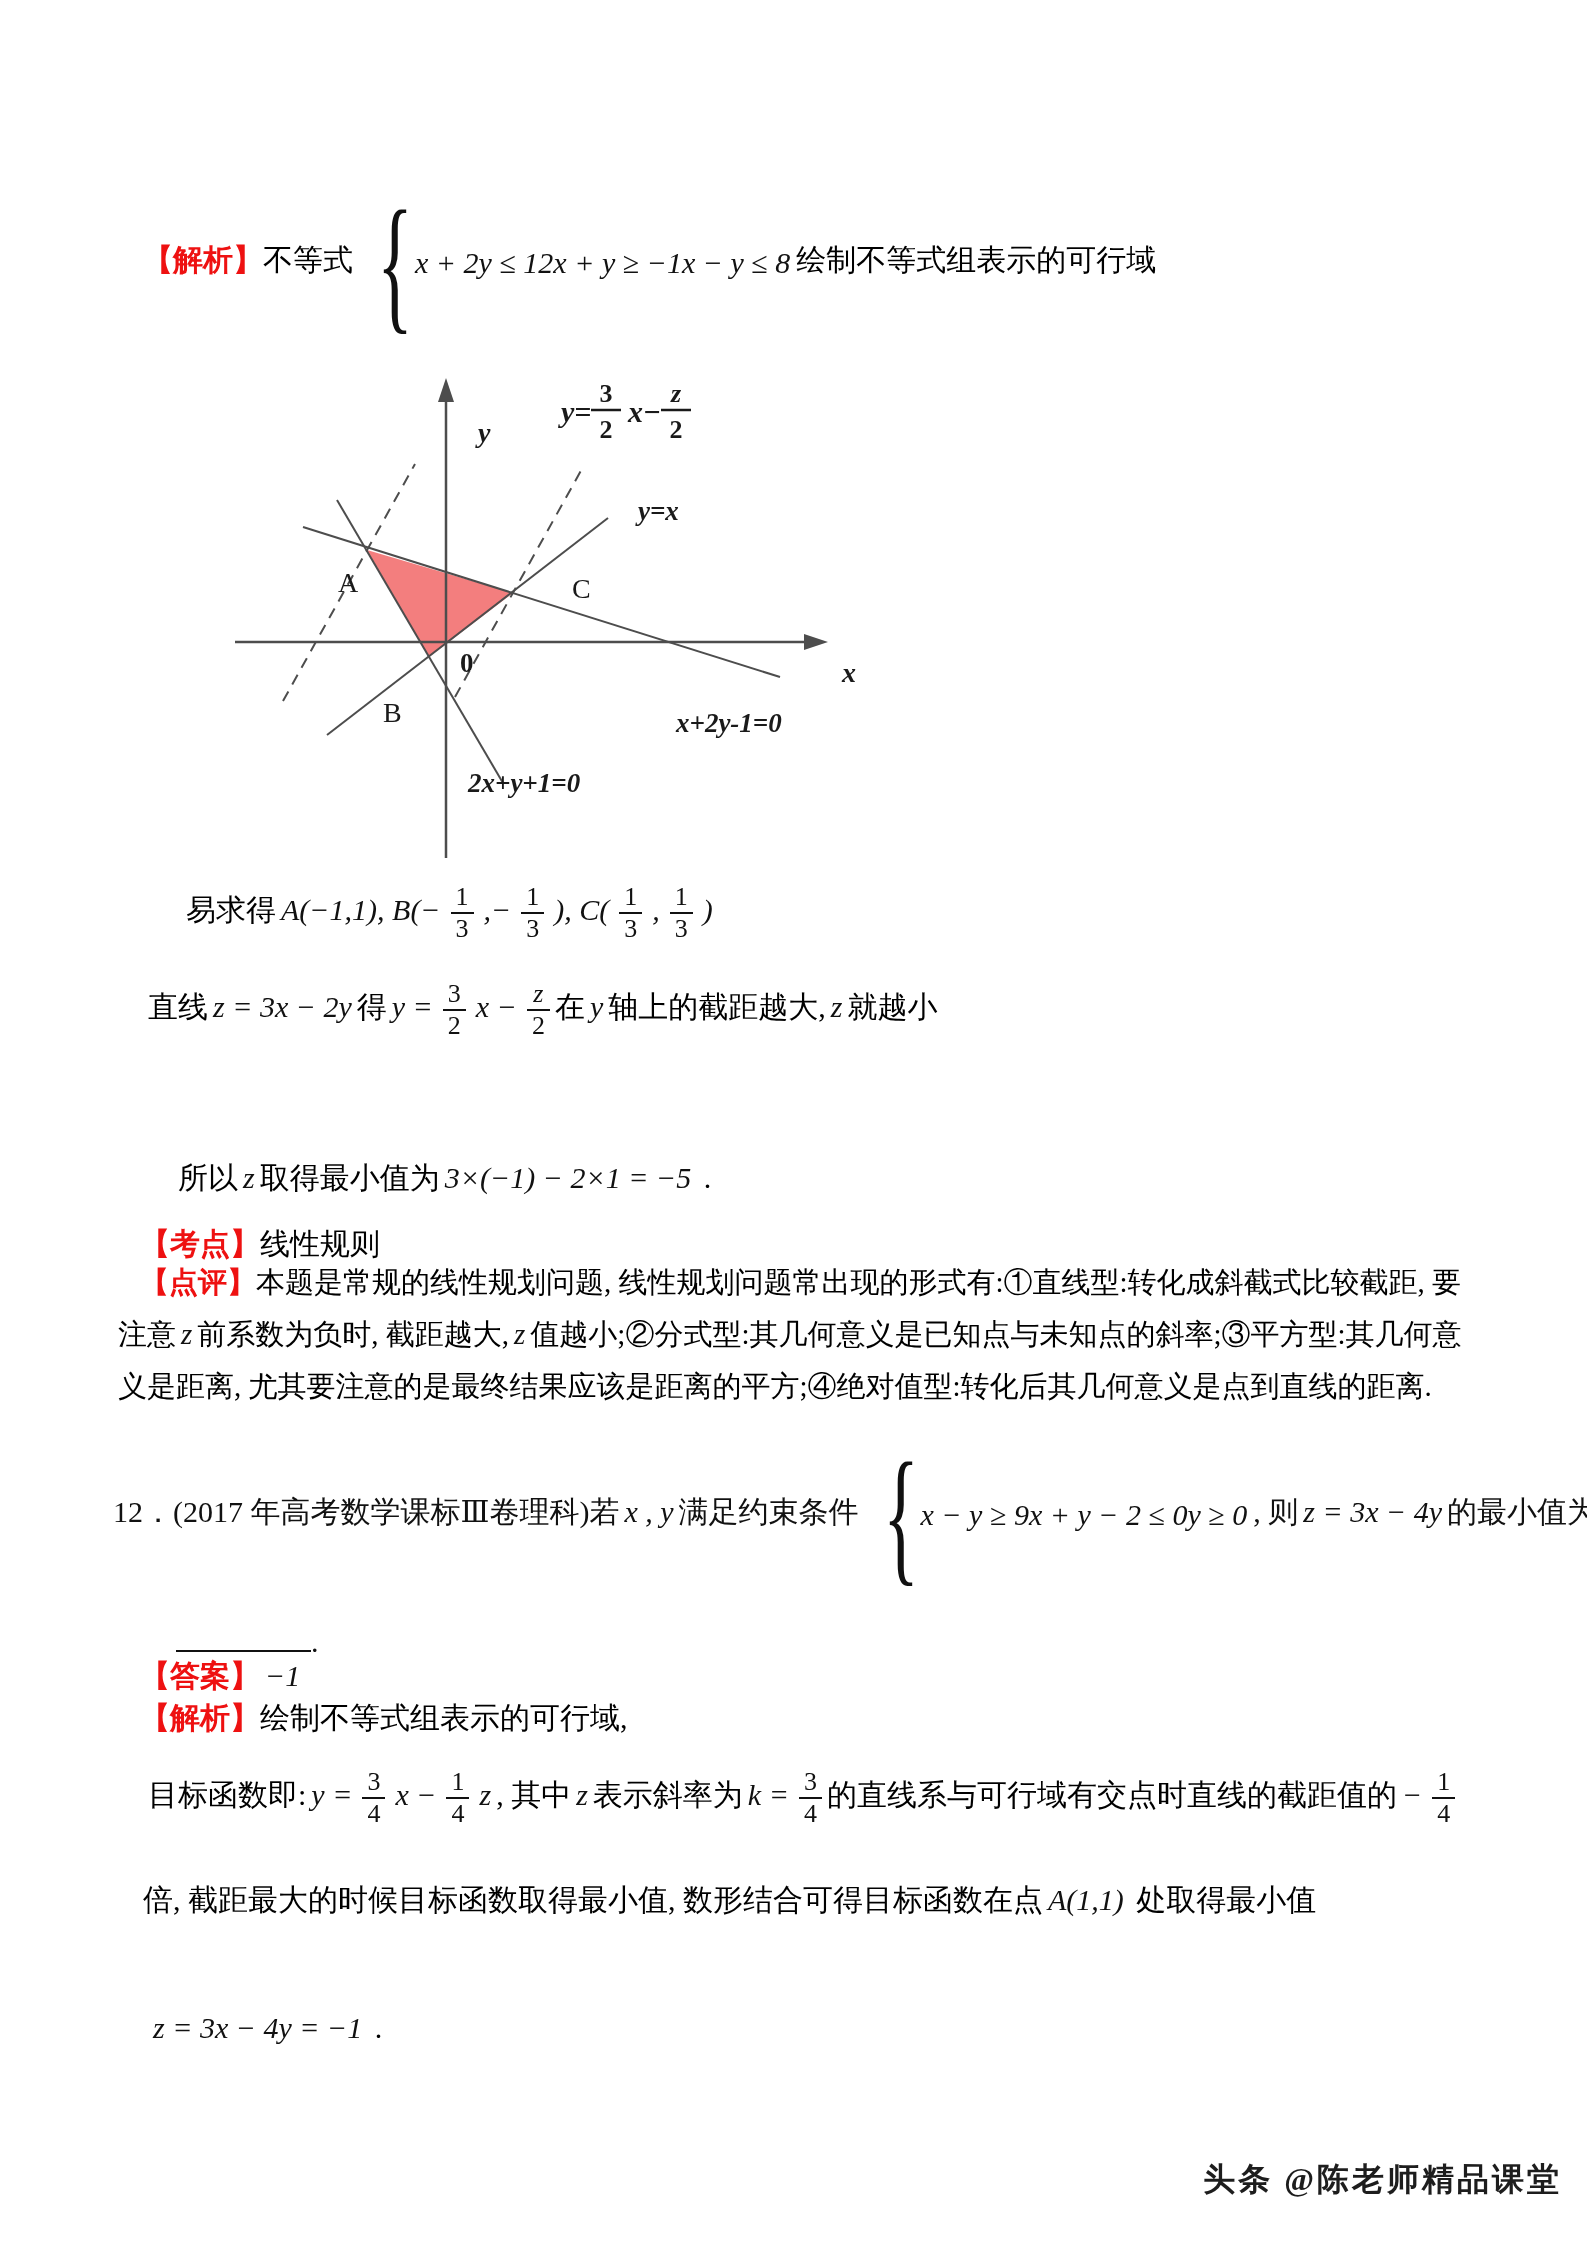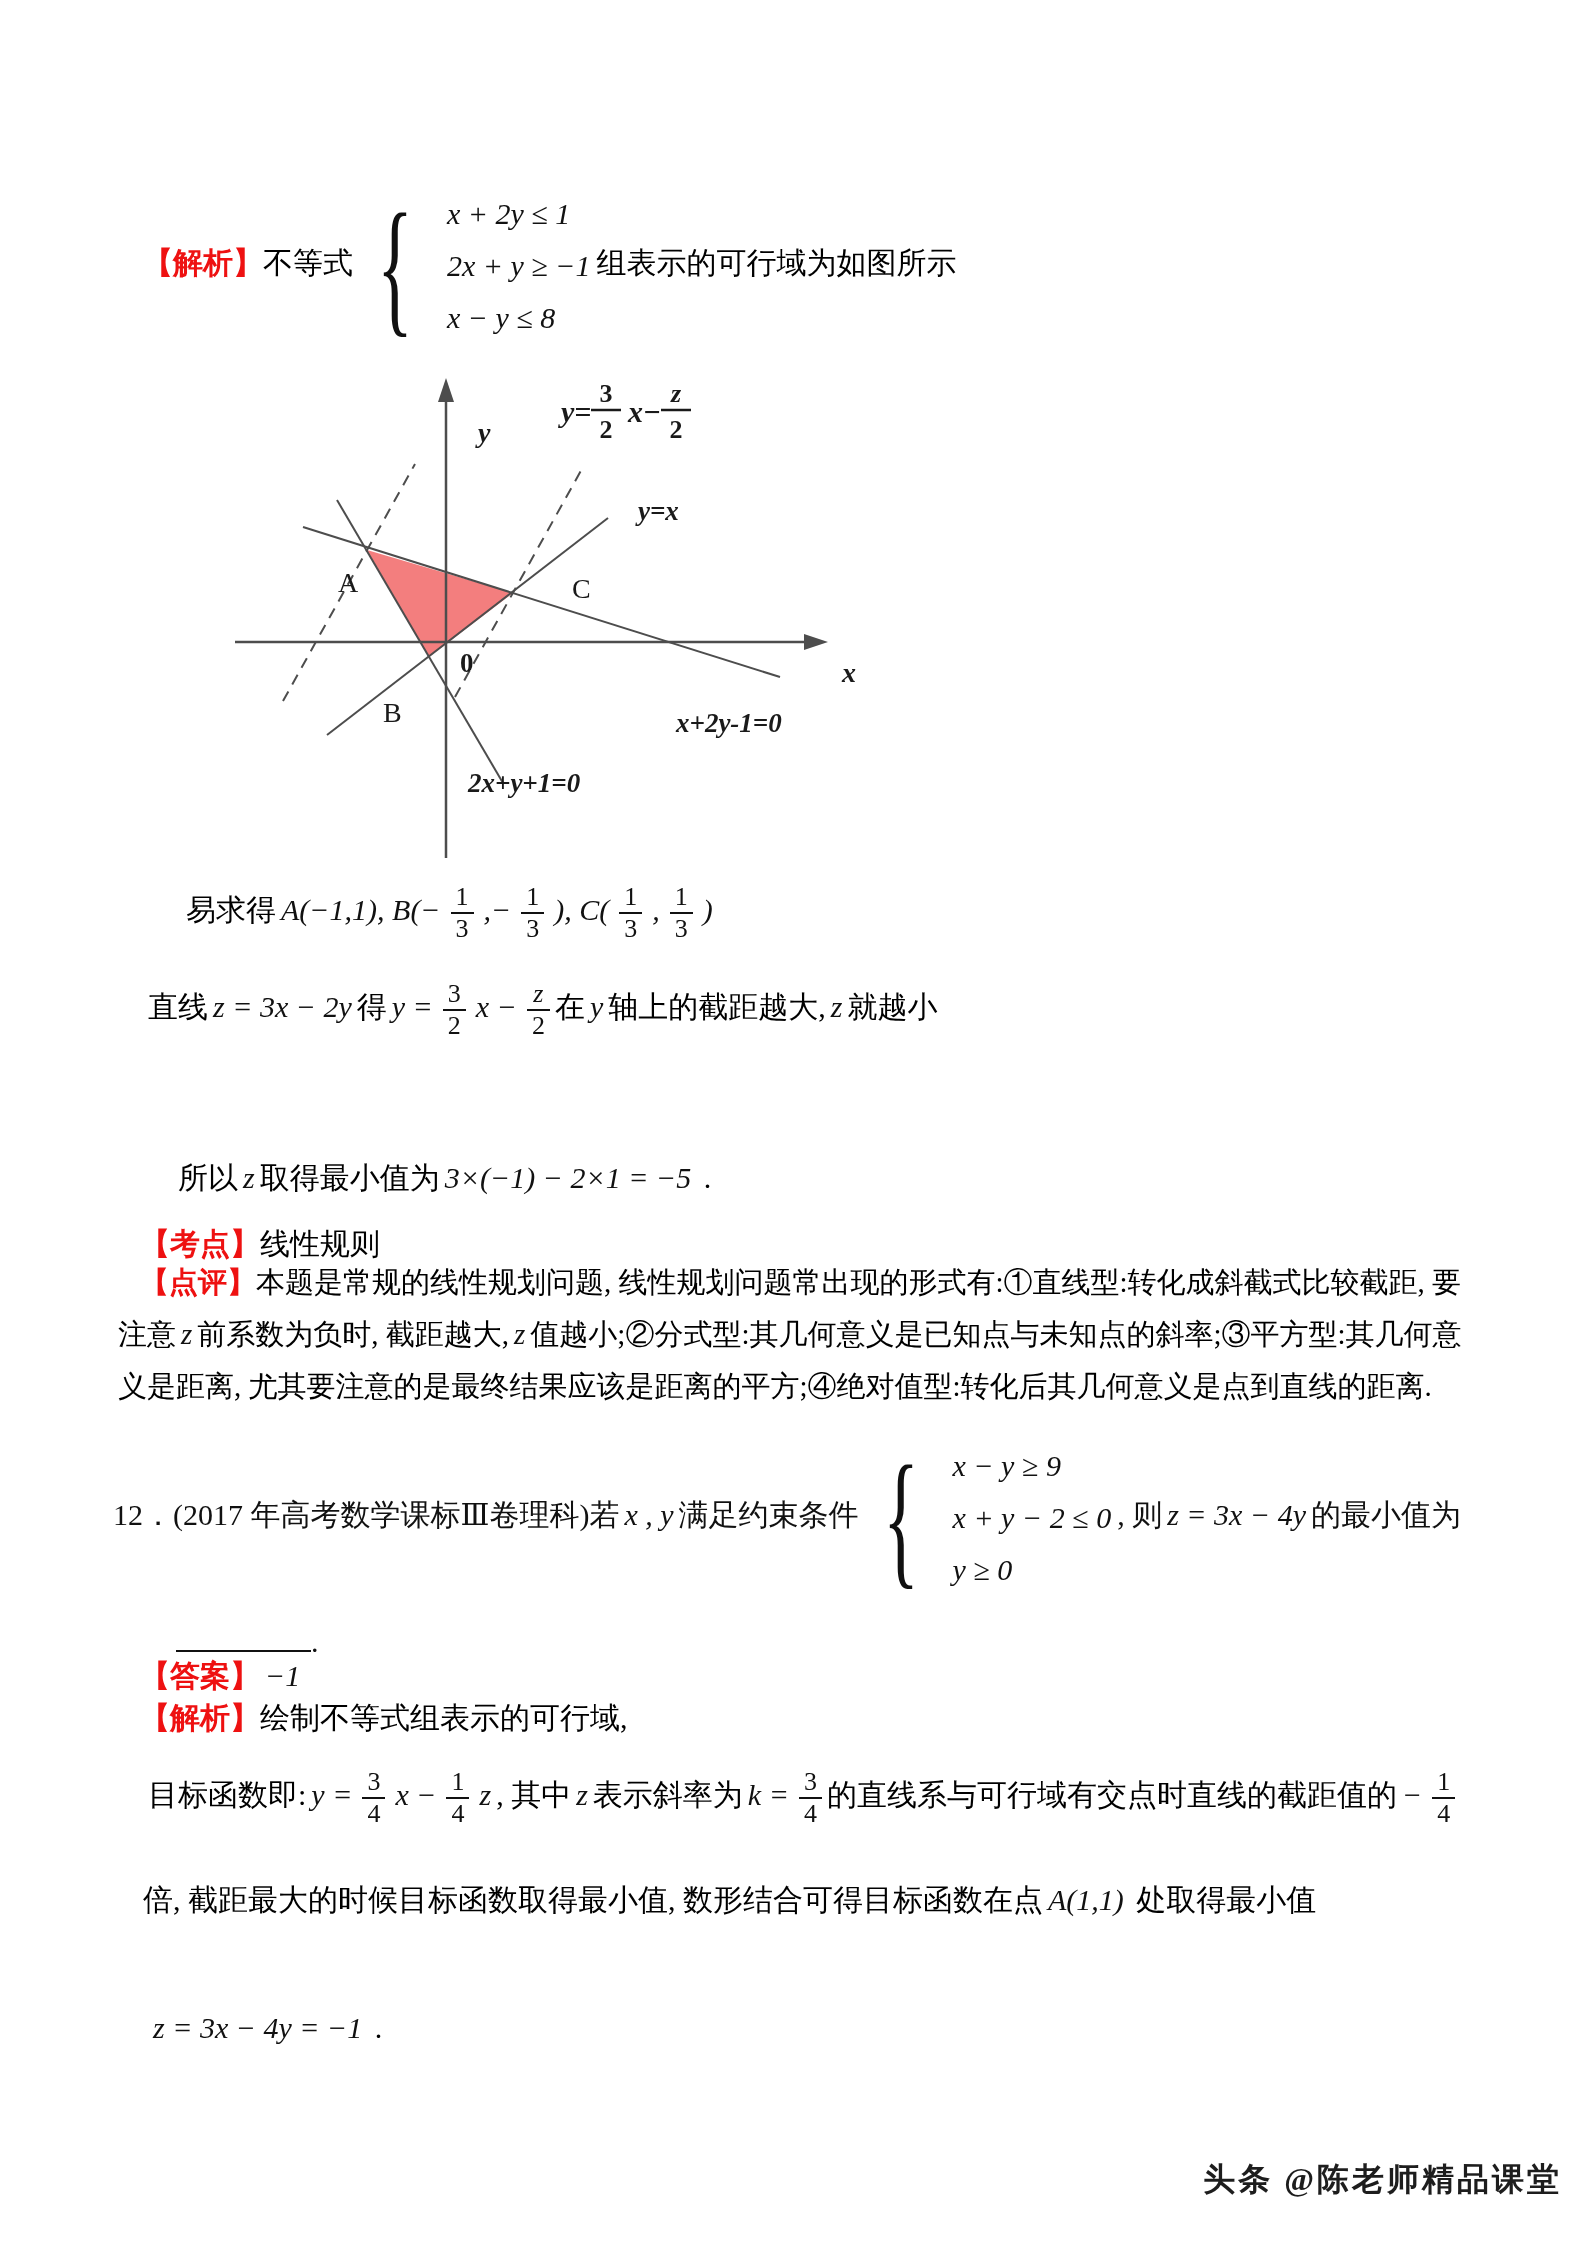--- a/index.html
+++ b/index.html
@@ -12,40 +12,40 @@
   .k{color:#111;}
   .m{color:#111;font-style:italic;margin:0 5px;}
   .it{font-style:italic;}
   .frac{display:inline-block;vertical-align:middle;text-align:center;font-size:26px;
         line-height:1.15;margin:0 5px;color:#111;}
   .frac .num{display:block;border-bottom:2px solid #111;padding:0 5px;}
   .frac .den{display:block;padding:0 5px;}
   .sys{display:inline-flex;align-items:center;vertical-align:middle;margin:0 6px;}
   .brace{font-size:150px;font-weight:300;line-height:1;transform:scaleX(.5);
          display:inline-block;margin-right:-16px;color:#111;}
-  .sys-col{display:inline-flex;flex-direction:column;text-align:left;margin-left:32px;}
+  .sys-col{display:inline-flex;flex-direction:row;text-align:left;}
   .sys-row{line-height:52px;font-style:italic;font-size:30px;color:#111;}
   .blank{display:inline-block;border-bottom:2px solid #111;height:28px;vertical-align:baseline;}
   .fig{position:absolute;}
   .watermark{position:absolute;top:2158px;right:25px;font-family:Liberation Serif, serif;
              font-weight:bold;font-size:32px;letter-spacing:3px;color:#1d1d1d;}
 </style>
 </head>
 <body>
 
 <div class="page">
 
   <div class="line" style="left:143px;top:188px;"><span class="rb">【解析】</span><span class="r">不等式</span><span class="sys">
         <span class="brace">{</span>
         <span class="sys-col">
           <span class="sys-row">x + 2y ≤ 1</span>
           <span class="sys-row">2x + y ≥ −1</span>
           <span class="sys-row">x − y ≤ 8</span>
         </span>
-      </span><span class="r">组表示的可行域为如图所示</span></div>
+      </span><span class="r">绘制不等式组表示的可行域</span></div>
 
   <svg class="fig" style="left:178px;top:368px;" width="700" height="497" viewBox="0 0 700 497">
 
     <polygon points="189,182 335,225 251,289" fill="#f37e7e" stroke="none"></polygon>
 
     <line x1="57" y1="274" x2="636" y2="274" stroke="#4d4d4d" stroke-width="2.5"></line>
     <polygon points="650,274 626,266 626,282" fill="#4d4d4d"></polygon>
 
     <line x1="268" y1="24" x2="268" y2="490" stroke="#4d4d4d" stroke-width="2.5"></line>
     <polygon points="268,10 260,34 276,34" fill="#4d4d4d"></polygon>

